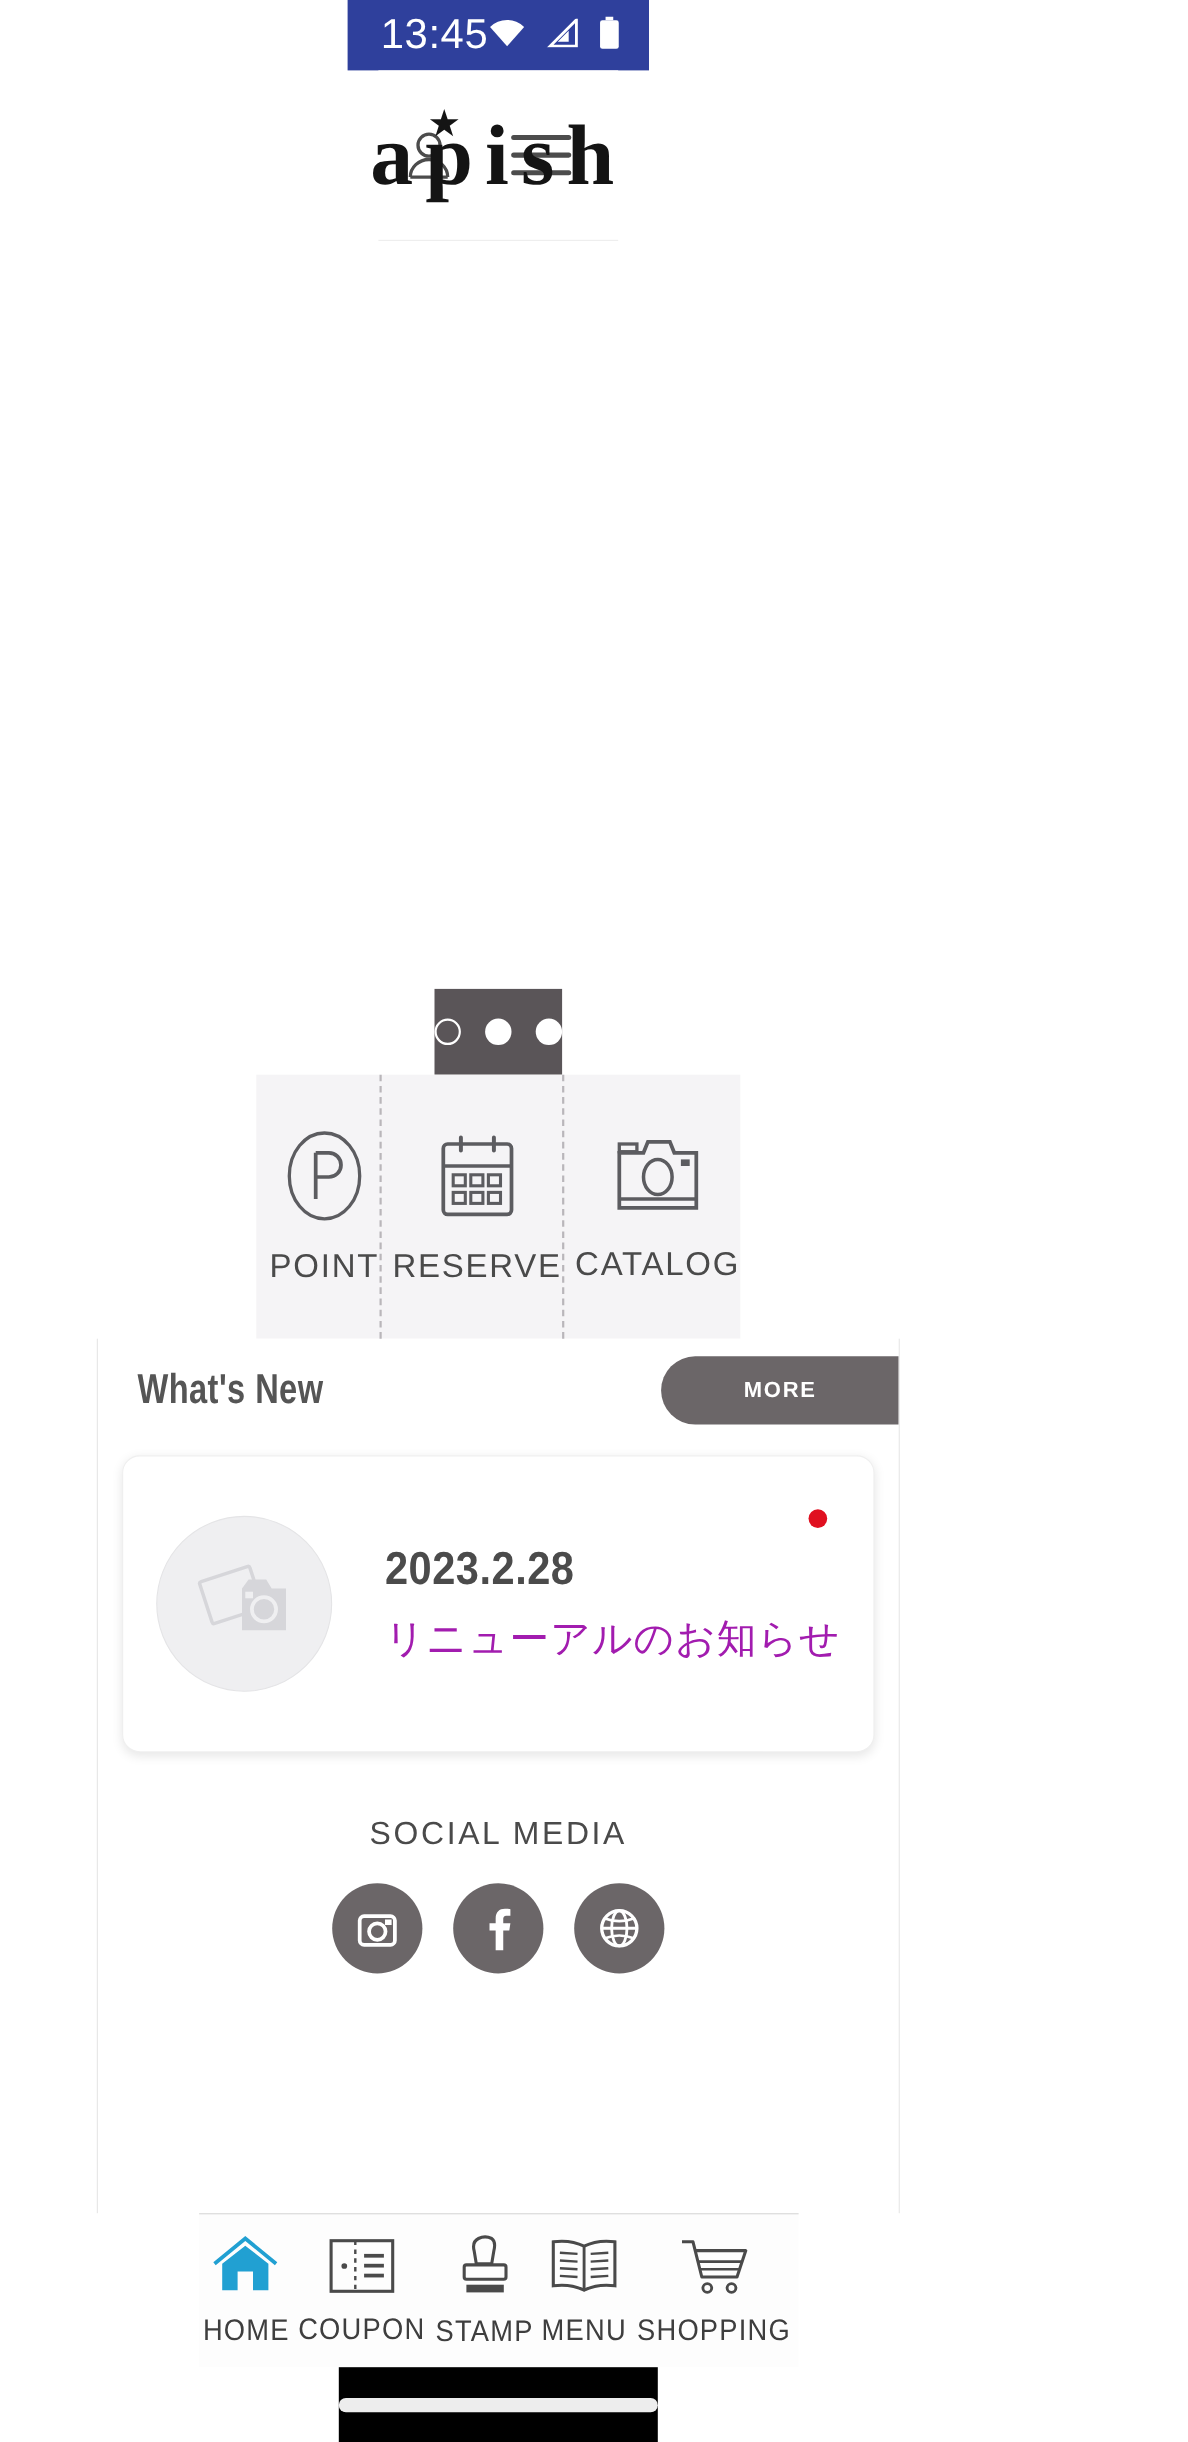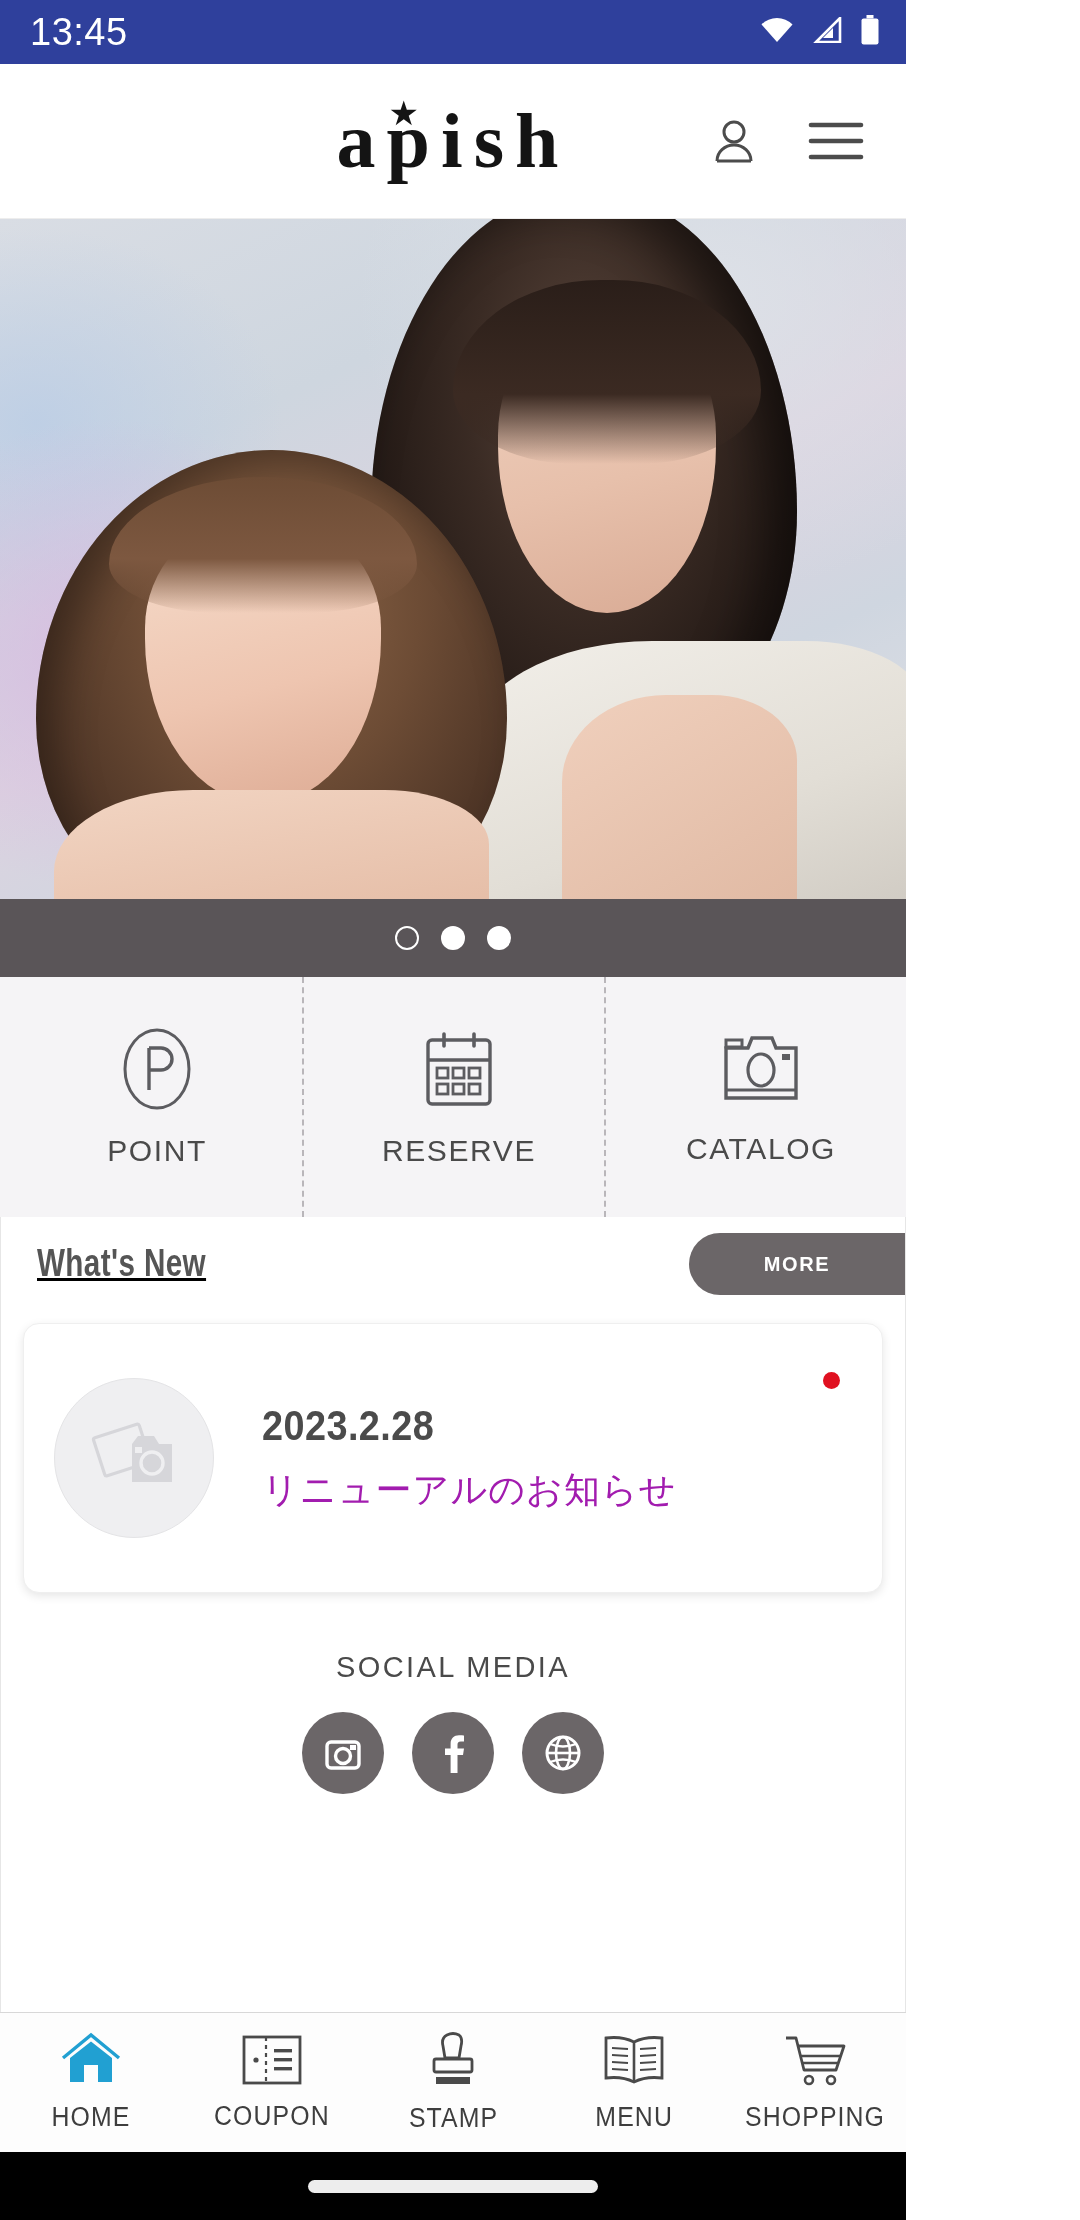--- a/index.html
+++ b/index.html
@@ -2,21 +2,21 @@
 <html><head>
 <meta charset="utf-8">
 <style>
   * { margin:0; padding:0; box-sizing:border-box; }
   html,body { width:1080px; height:2220px; }
   body {
     font-family:"Liberation Sans", sans-serif;
     background:#ffffff;
     overflow:hidden;
   }
-  .phone { position:relative; width:906px; height:2220px; display:flex; flex-direction:column; }
+  .phone { position:relative; width:906px; height:2220px; display:flex; flex-direction:column;align-items:center; }
 
   
   .statusbar {
     height:64px; background:#2F409C; flex:0 0 64px;
     display:flex; align-items:center; justify-content:space-between;
     padding:0 26px 0 30px; color:#ffffff;
   }
   .status-clock { font-size:38px; letter-spacing:0.5px; line-height:1; font-weight:400; }
   .status-icons { display:flex; align-items:center; gap:18px; }
 
@@ -127,21 +127,20 @@
 
   
   .content {
     flex:1 1 auto; background:#ffffff;
     border-left:1px solid #E6E6E6; border-right:1px solid #E6E6E6;
     display:flex; flex-direction:column; overflow:hidden;
   }
   .section-head {
     height:92px; display:flex; align-items:center; position:relative;
     padding-left:36px;
-    text-decoration:underline;
   }
   .section-title {
     font-size:38px; color:#555555; font-weight:700; letter-spacing:0.5px;
     font-family:"Liberation Sans", sans-serif; transform:scaleX(0.78); transform-origin:left center;
   }
   .more-btn {
     position:absolute; right:0; top:16px;
     height:62px; min-width:216px; background:#6B6668;
     border-radius:34px 0 0 34px;
     display:flex; align-items:center; justify-content:center;

